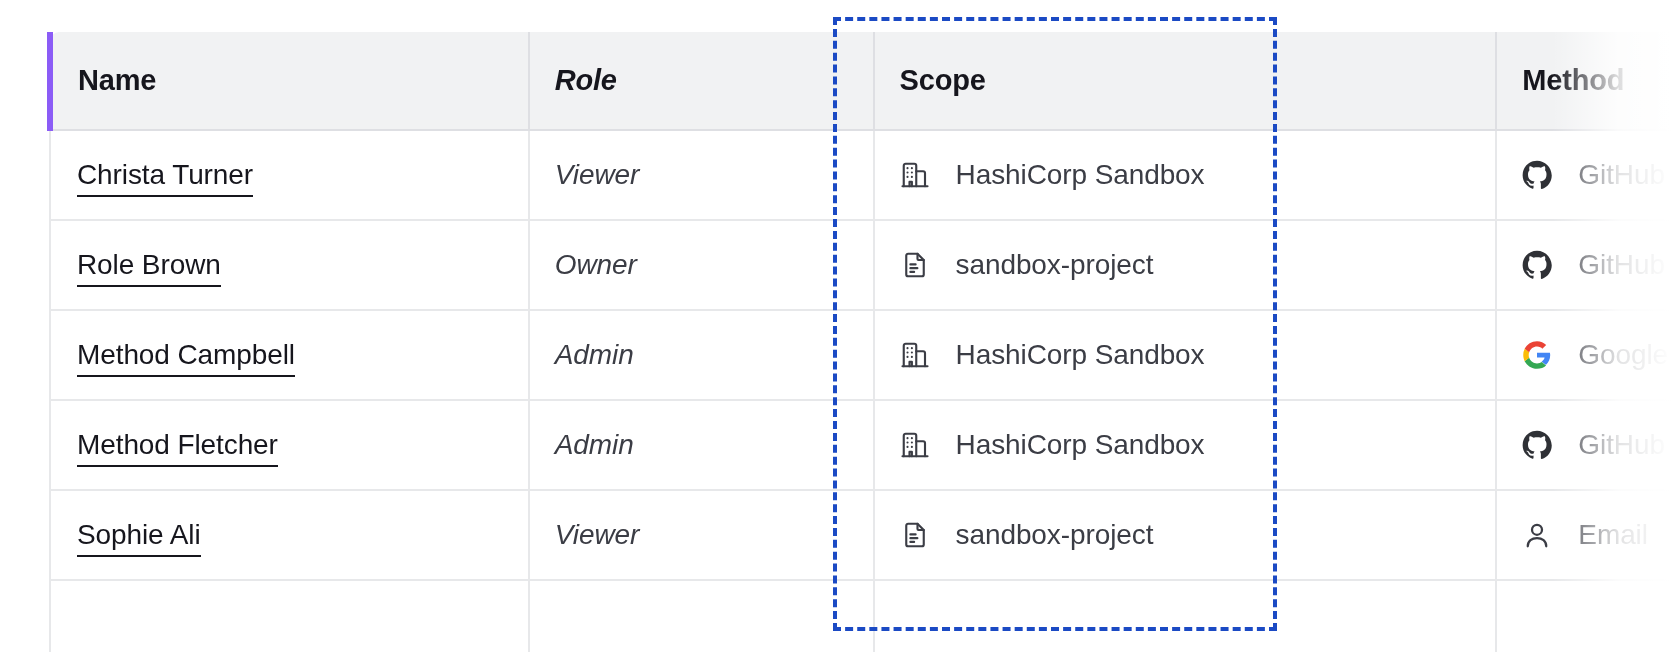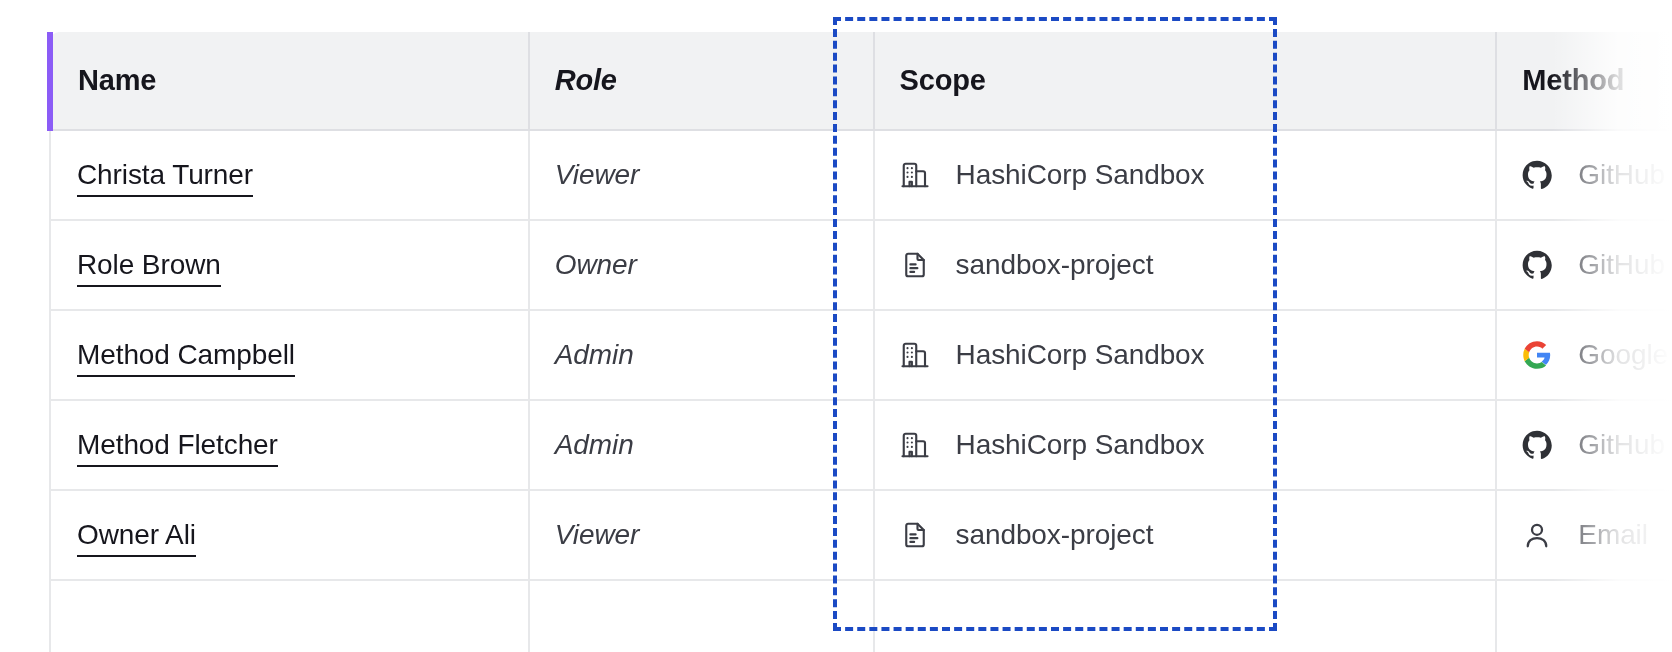--- a/index.html
+++ b/index.html
@@ -253,21 +253,21 @@
                 <span class="ico">
                   <svg width="30" height="30" viewBox="0 0 24 24" fill="#2f3136">
                     <path d="M12 .6C5.6.6.5 5.7.5 12.1c0 5.1 3.3 9.4 7.9 10.9.6.1.8-.2.8-.6v-2c-3.2.7-3.9-1.5-3.9-1.5-.5-1.3-1.3-1.7-1.3-1.7-1-.7.1-.7.1-.7 1.2.1 1.8 1.2 1.8 1.2 1 1.8 2.7 1.3 3.4 1 .1-.8.4-1.3.8-1.6-2.6-.3-5.3-1.3-5.3-5.8 0-1.3.5-2.3 1.2-3.2-.1-.3-.5-1.5.1-3.1 0 0 1-.3 3.2 1.2.9-.3 1.9-.4 2.9-.4s2 .1 2.9.4c2.2-1.5 3.2-1.2 3.2-1.2.6 1.6.2 2.8.1 3.1.8.9 1.2 1.9 1.2 3.2 0 4.5-2.7 5.5-5.3 5.8.4.4.8 1.1.8 2.2v3.3c0 .4.2.7.8.6 4.6-1.5 7.9-5.8 7.9-10.9C23.5 5.7 18.4.6 12 .6z"></path>
                   </svg>
                 </span>
                 <span class="cell-label">GitHub</span>
               </div>
             </td>
           </tr>
           <tr>
-            <td class="col-name"><a class="name-link">Owner Ali</a></td>
+            <td class="col-name"><a class="name-link">Sophie Ali</a></td>
             <td class="col-role"><span>Viewer</span></td>
             <td class="col-scope">
               <div class="cell-inline">
                 <span class="ico">
                   <svg width="30" height="30" viewBox="0 0 24 24" fill="none" stroke="#3b3d45" stroke-width="1.7" stroke-linecap="round" stroke-linejoin="round">
                     <path d="M14 3H6.5A1.5 1.5 0 0 0 5 4.5v15A1.5 1.5 0 0 0 6.5 21h11a1.5 1.5 0 0 0 1.5-1.5V8z"></path>
                     <path d="M14 3v4.2a.8.8 0 0 0 .8.8H19"></path>
                     <path d="M8.3 11.5h4.2M8.3 14.5h5.6M8.3 17.5h3"></path>
                   </svg>
                 </span>

